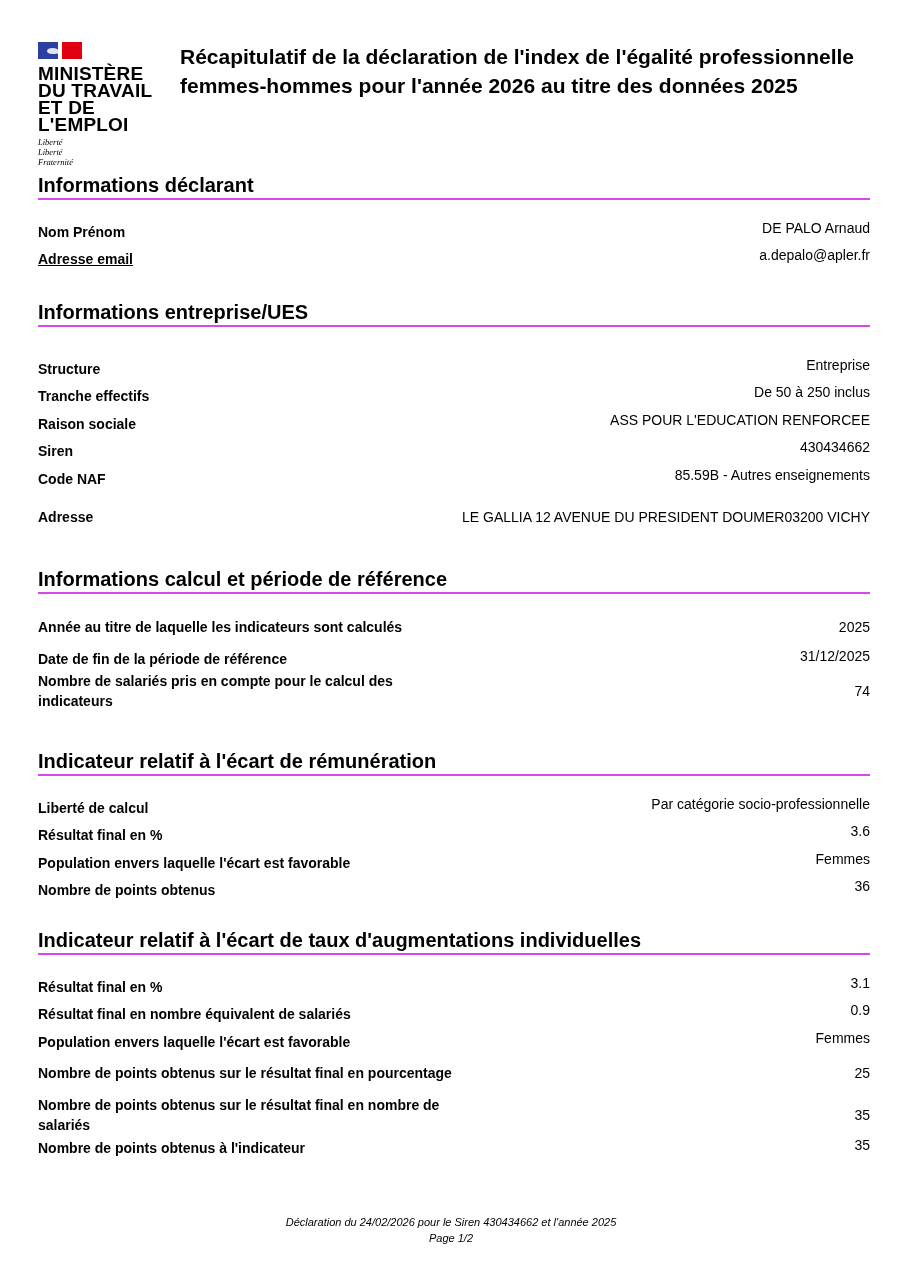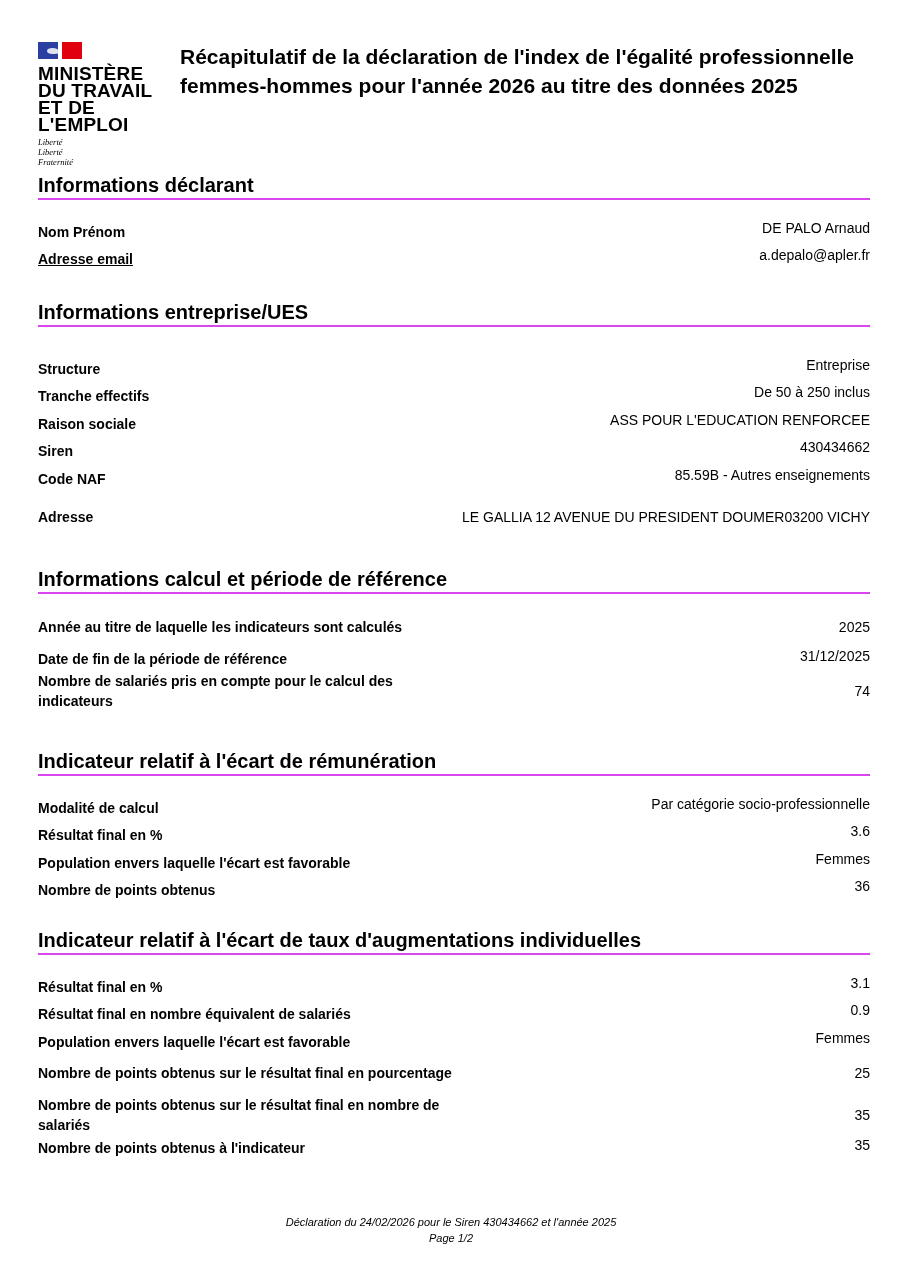--- a/index.html
+++ b/index.html
@@ -119,21 +119,21 @@
       <span class="label">Nombre de salariés pris en compte pour le calcul des indicateurs</span>
       <span class="value">74</span>
     </div>
   </div>
 </div>
 
 <div class="section" style="top:732px;margin-top:17px;">
   <div class="section-title">Indicateur relatif à l'écart de rémunération</div>
   <div class="rows" style="margin-top:14px;">
     <div class="row single">
-      <span class="label" style="padding-top:8px;">Modalité de calcul</span>
+      <span class="label" style="padding-top:8px;">Liberté de calcul</span>
       <span class="value">Par catégorie socio-professionnelle</span>
     </div>
     <div class="row single">
       <span class="label" style="padding-top:8px;">Résultat final en %</span>
       <span class="value">3.6</span>
     </div>
     <div class="row single">
       <span class="label" style="padding-top:8px;">Population envers laquelle l'écart est favorable</span>
       <span class="value">Femmes</span>
     </div>

